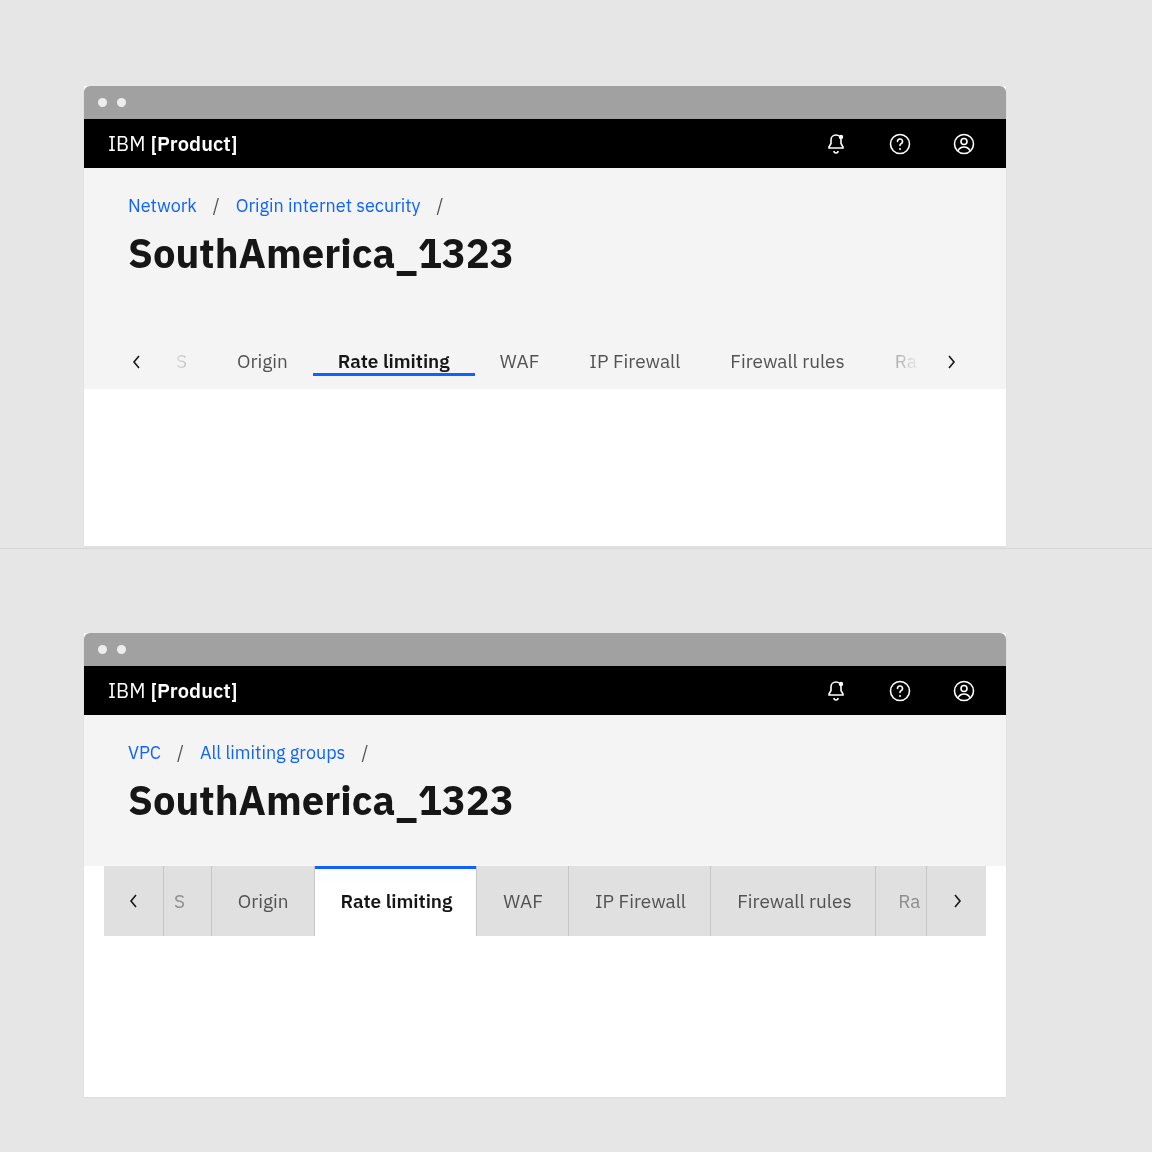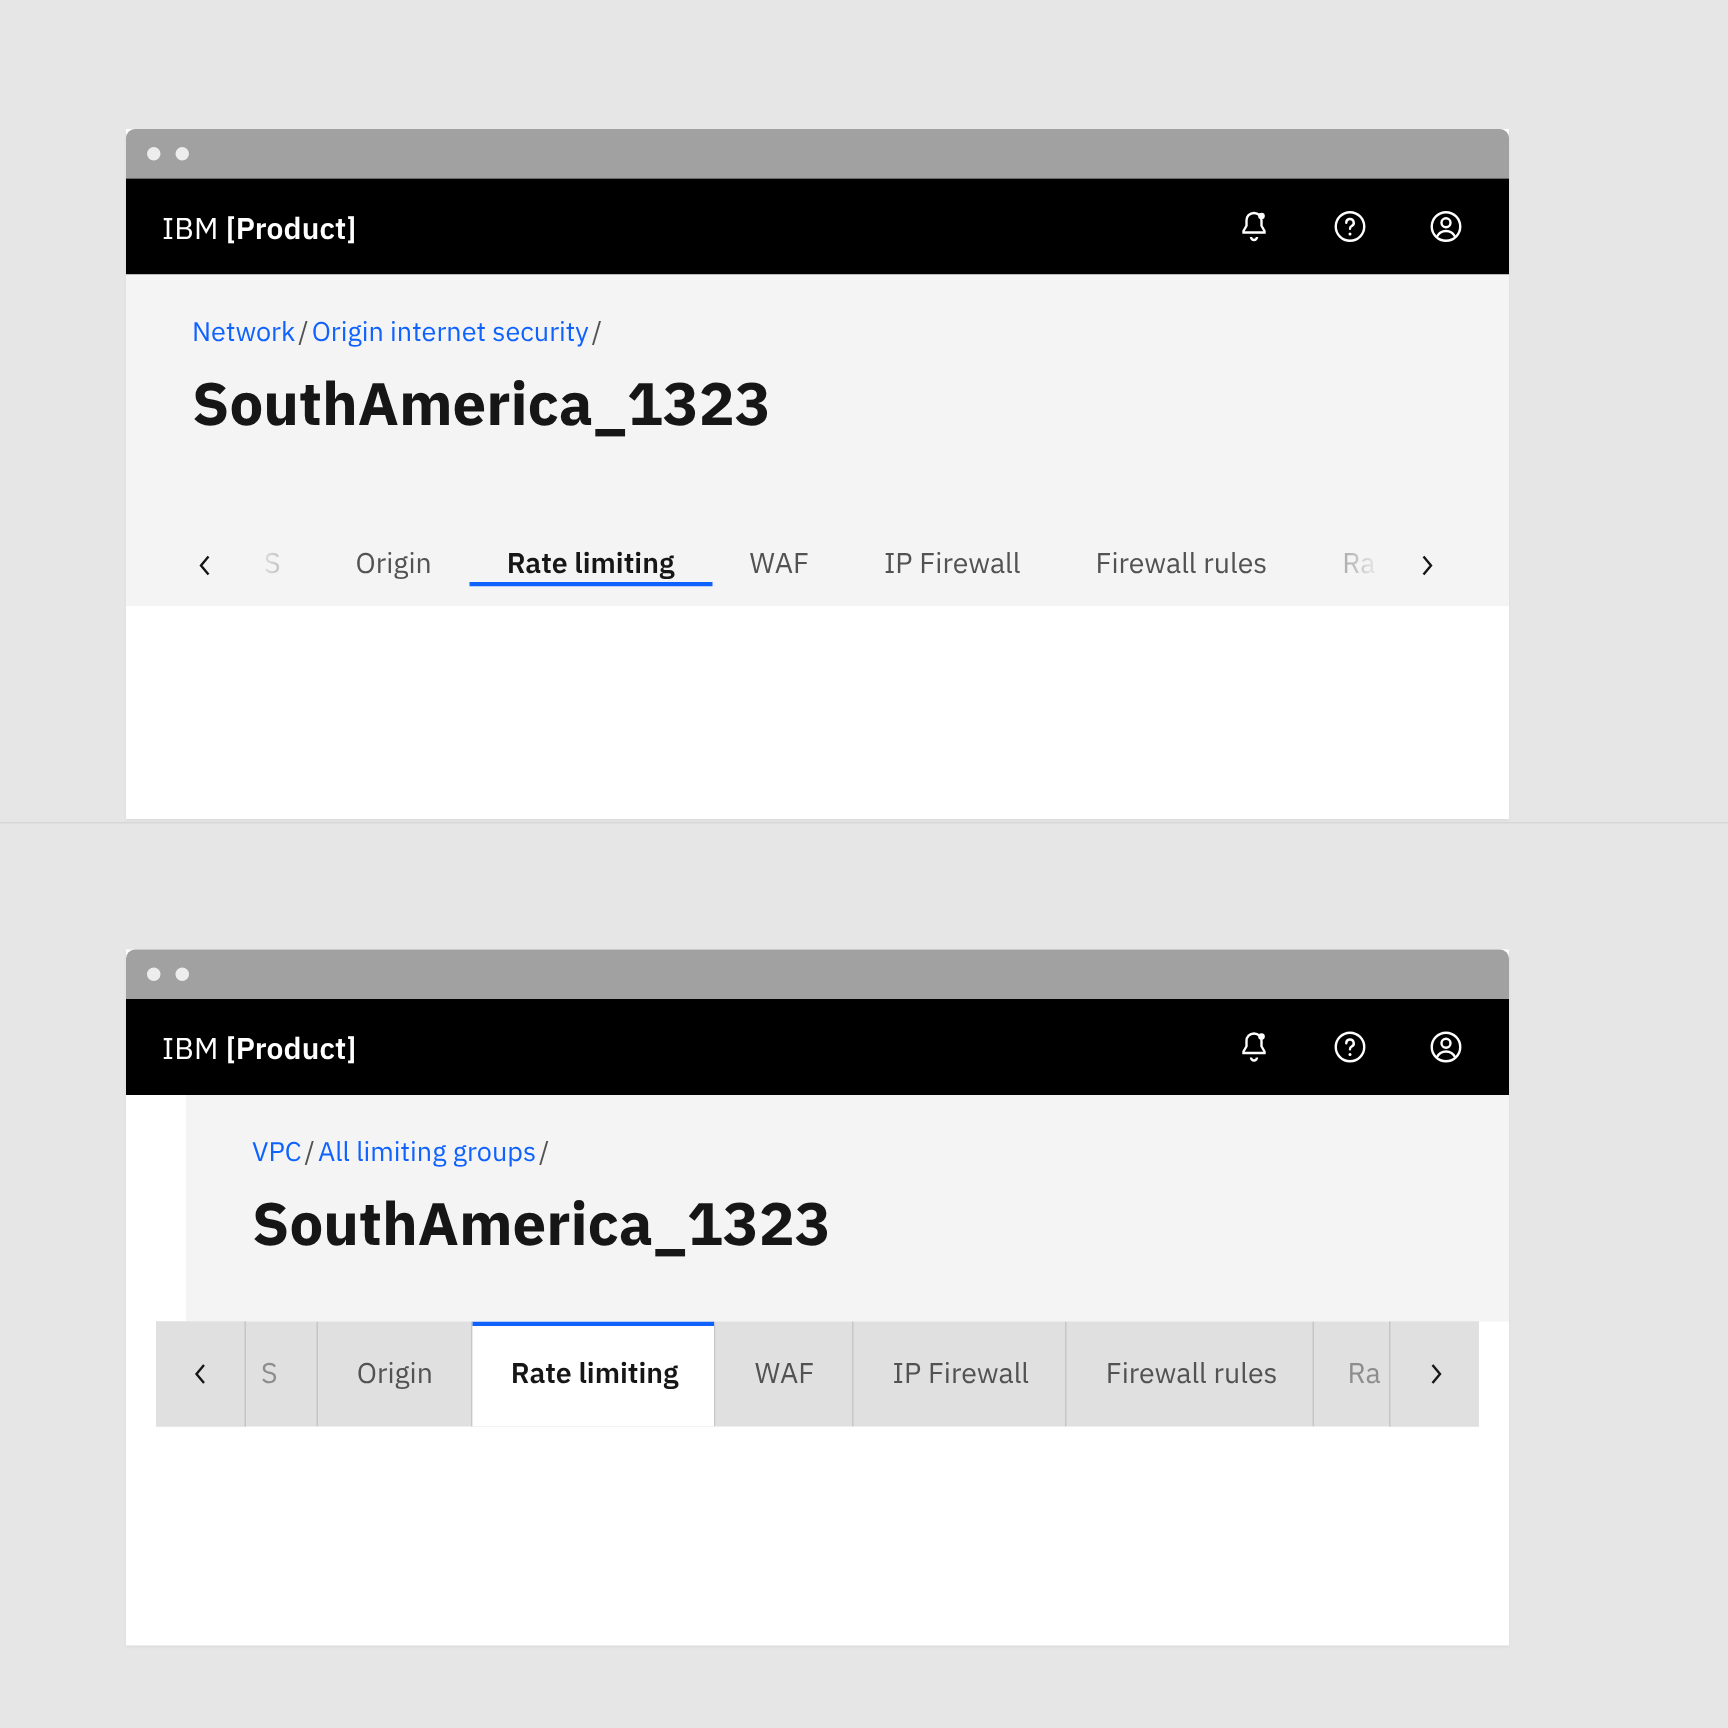--- a/index.html
+++ b/index.html
@@ -33,21 +33,21 @@
     display: flex;
     align-items: center;
     padding-left: 14px;
     gap: 10px;
   }
   .tb-dot {
     width: 9px; height: 9px; border-radius: 50%;
     background: #ededed;
   }
   .appbar {
-    height: 64px;
+    height: 49px;
     background: #000;
     display: flex;
     align-items: center;
     padding: 0 24px 0 24px;
     color: #fff;
   }
   .brand {
     font-size: 20px;
     letter-spacing: 0.1px;
   }
@@ -58,21 +58,21 @@
   .icon-btn { width:24px; height:24px; color:#fff; cursor:pointer; display:flex; align-items:center; justify-content:center;}
   .icon-btn svg { width: 24px; height: 24px; stroke: #fff; fill: none; }
   .page-head {
     background: #f4f4f4;
     padding: 26px 44px 0 44px;
   }
   .breadcrumb {
     font-size: 18px;
     display: flex;
     align-items: center;
-    gap: 2px;
+    gap: 16px;
     color: #525252;
   }
   .breadcrumb a { color: #0f62fe; text-decoration: none; cursor:pointer; }
   .breadcrumb .sep { color: #525252; }
   .page-title {
     font-size: 40px;
     font-weight: 700;
     margin-top: 10px;
     color: #161616;
   }
@@ -127,21 +127,21 @@
   }
   
   .tabs-line .edge-l, .tabs-line .edge-r{
     position:absolute; top:0; bottom:0; width:38px; pointer-events:none;
   }
   .tabs-line .edge-l{ left:40px; background:linear-gradient(90deg,#f4f4f4, rgba(244,244,244,0));}
   .tabs-line .edge-r{ right:40px; background:linear-gradient(-90deg,#f4f4f4, rgba(244,244,244,0));}
   .page-head-1 { padding-bottom:0; }
 
   
-  .page-head-2 { padding-bottom: 40px; margin-left: 40px; }
+  .page-head-2 { padding-bottom: 40px; }
   .tabs-contained {
     display:flex;
     height: 70px;
     background:#e0e0e0;
     font-size:19px;
     color:#525252;
     position:relative;
     margin: 0 20px 0 20px;
   }
   .tabs-contained .scroll-btn{

